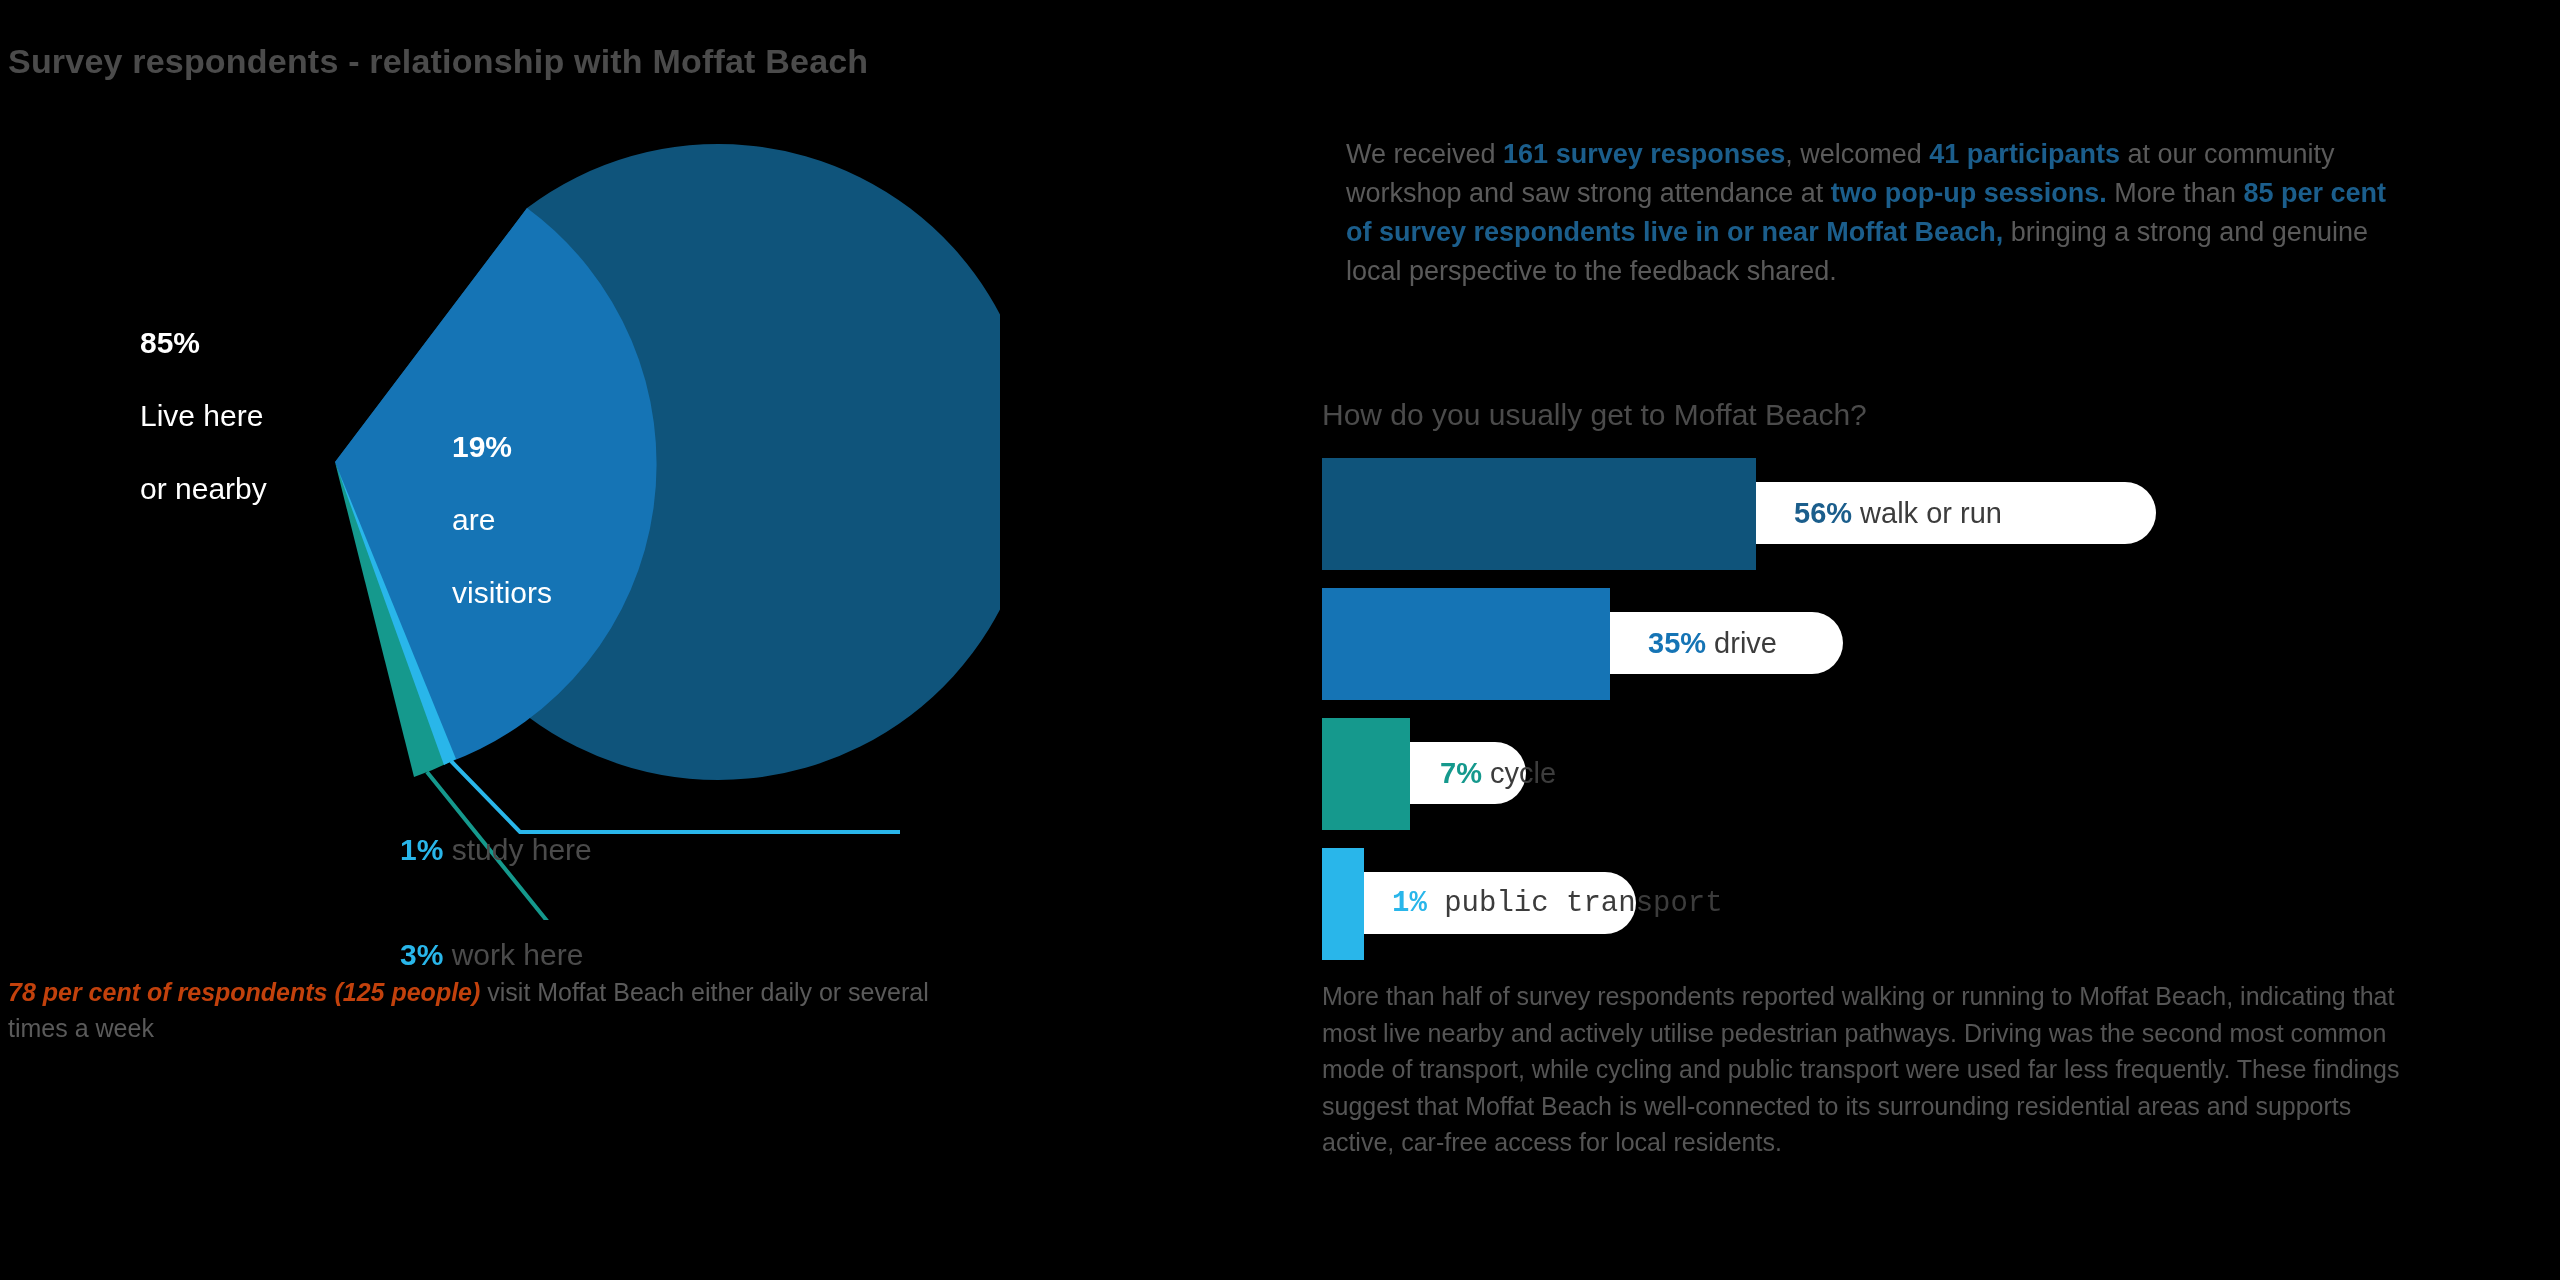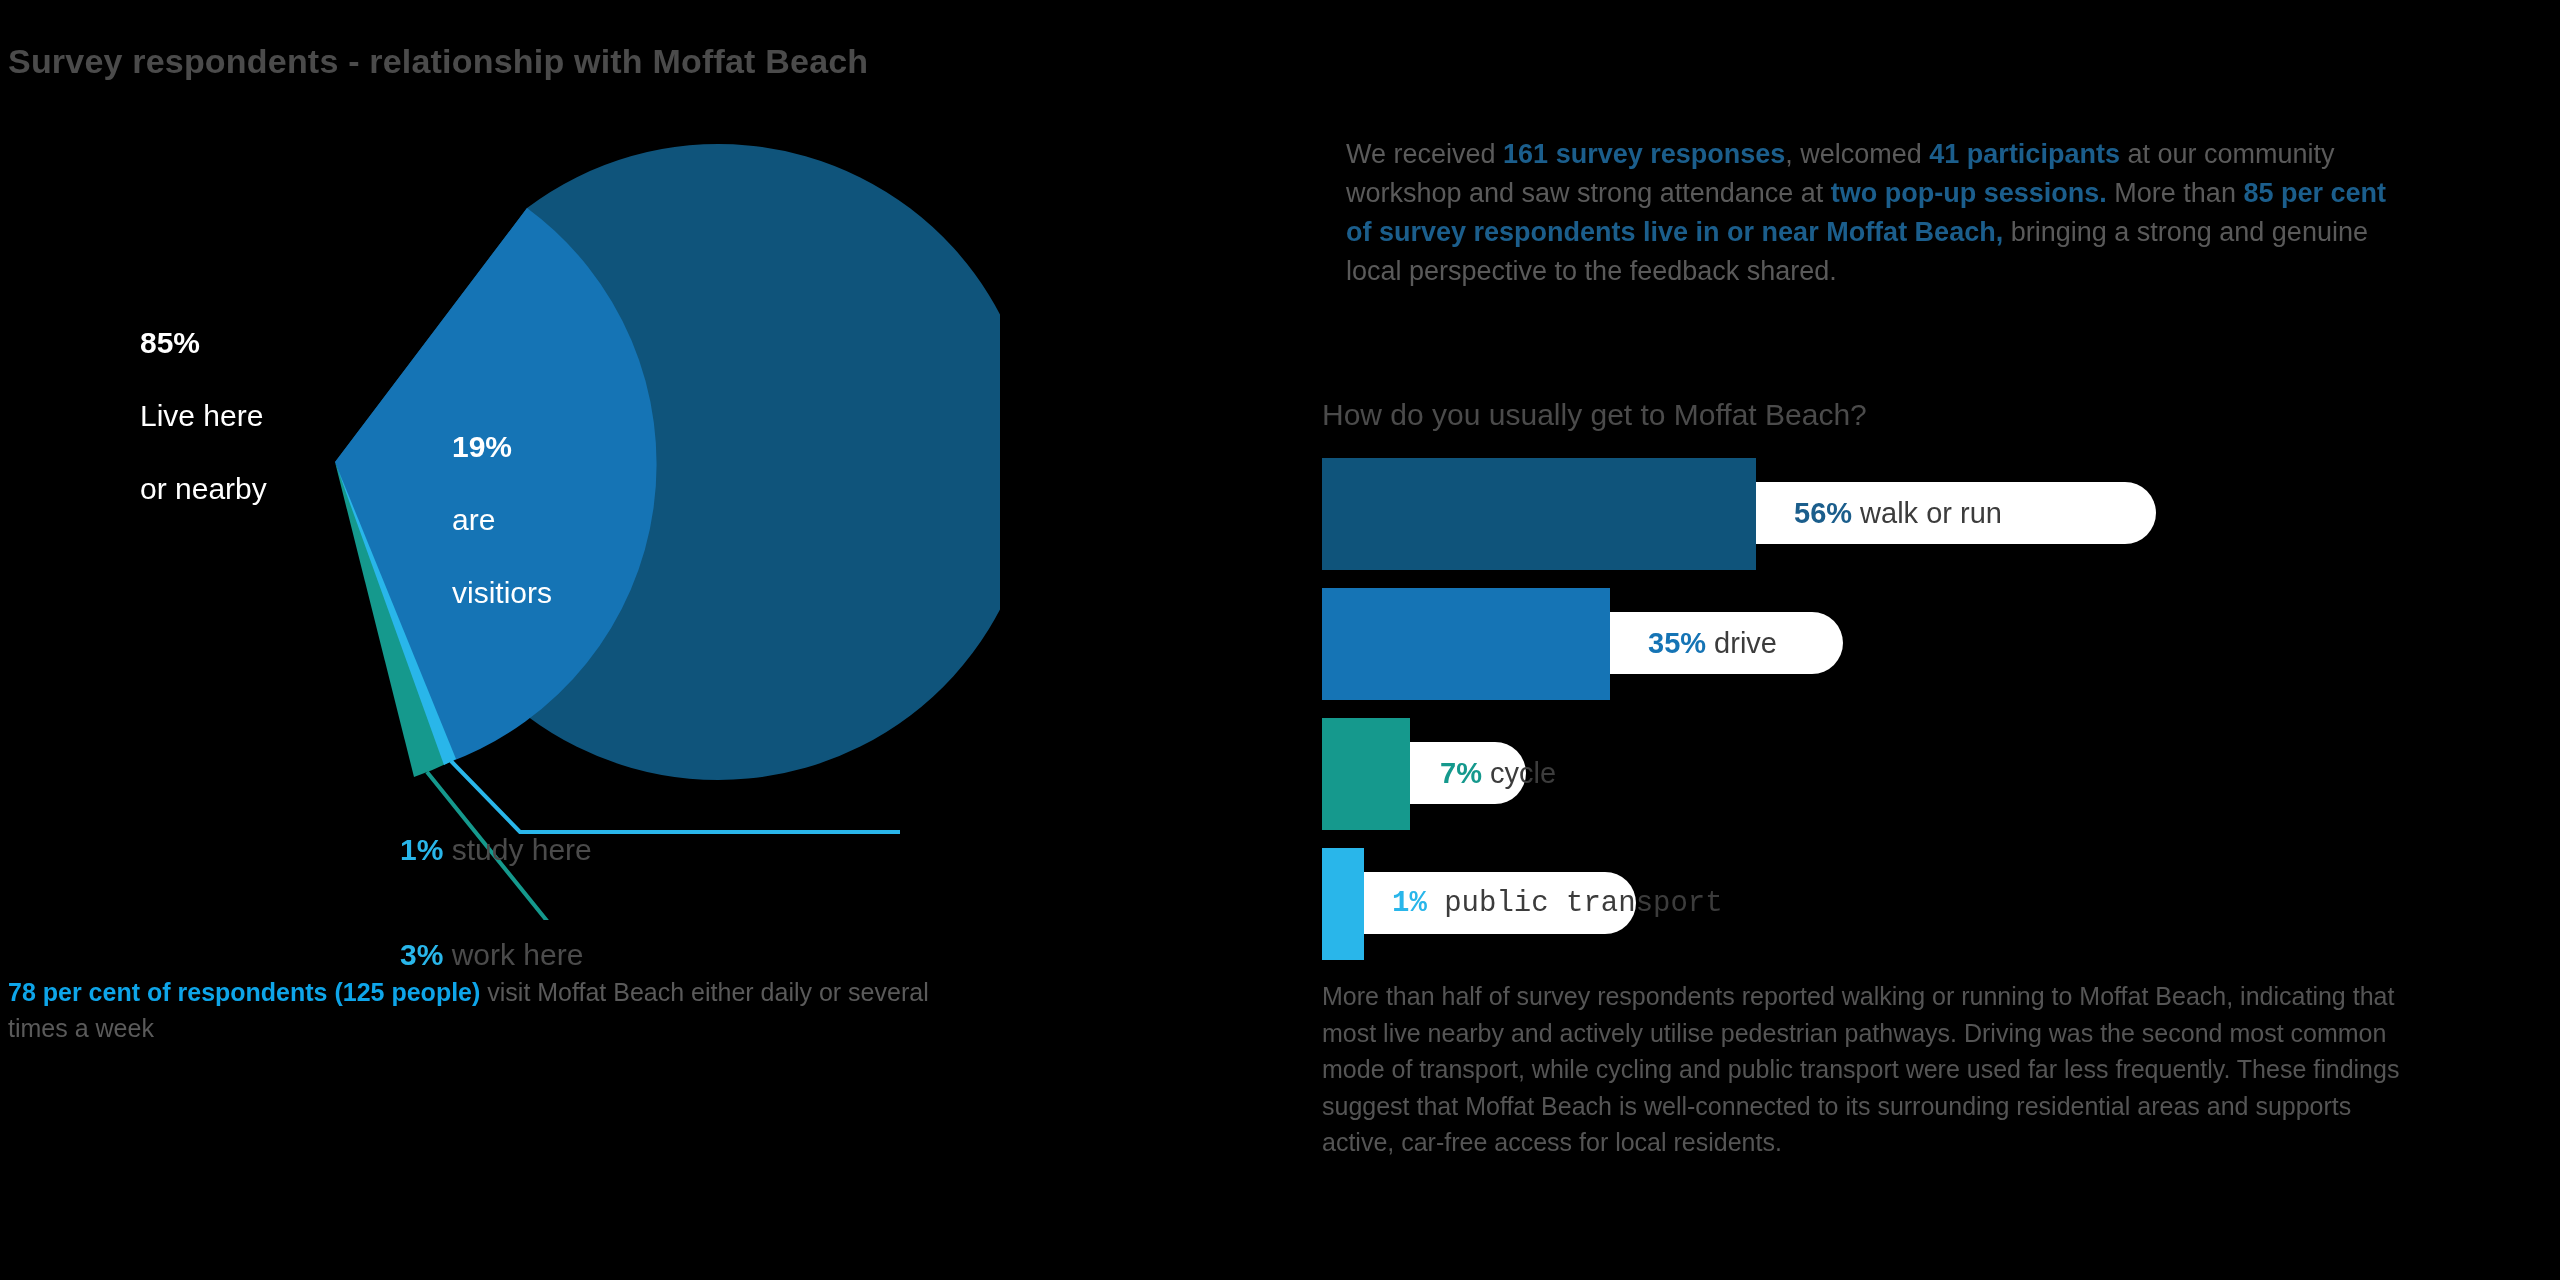--- a/index.html
+++ b/index.html
@@ -104,22 +104,23 @@
   #pie-caption {
     position: absolute;
     left: 8px;
     top: 975px;
     width: 960px;
     font-size: 25px;
     line-height: 1.42;
     color: #5a5a5a;
   }
   #pie-caption .hl {
-    color: #0ea5e9;
-    font-weight: bold;
+    color: #c2410c;
+    font-weight: bold;
+    font-style: italic;
   }
 
   
   #right-col {
     position: absolute;
     left: 1322px;
     top: 0;
     width: 1230px;
     height: 1280px;
   }

